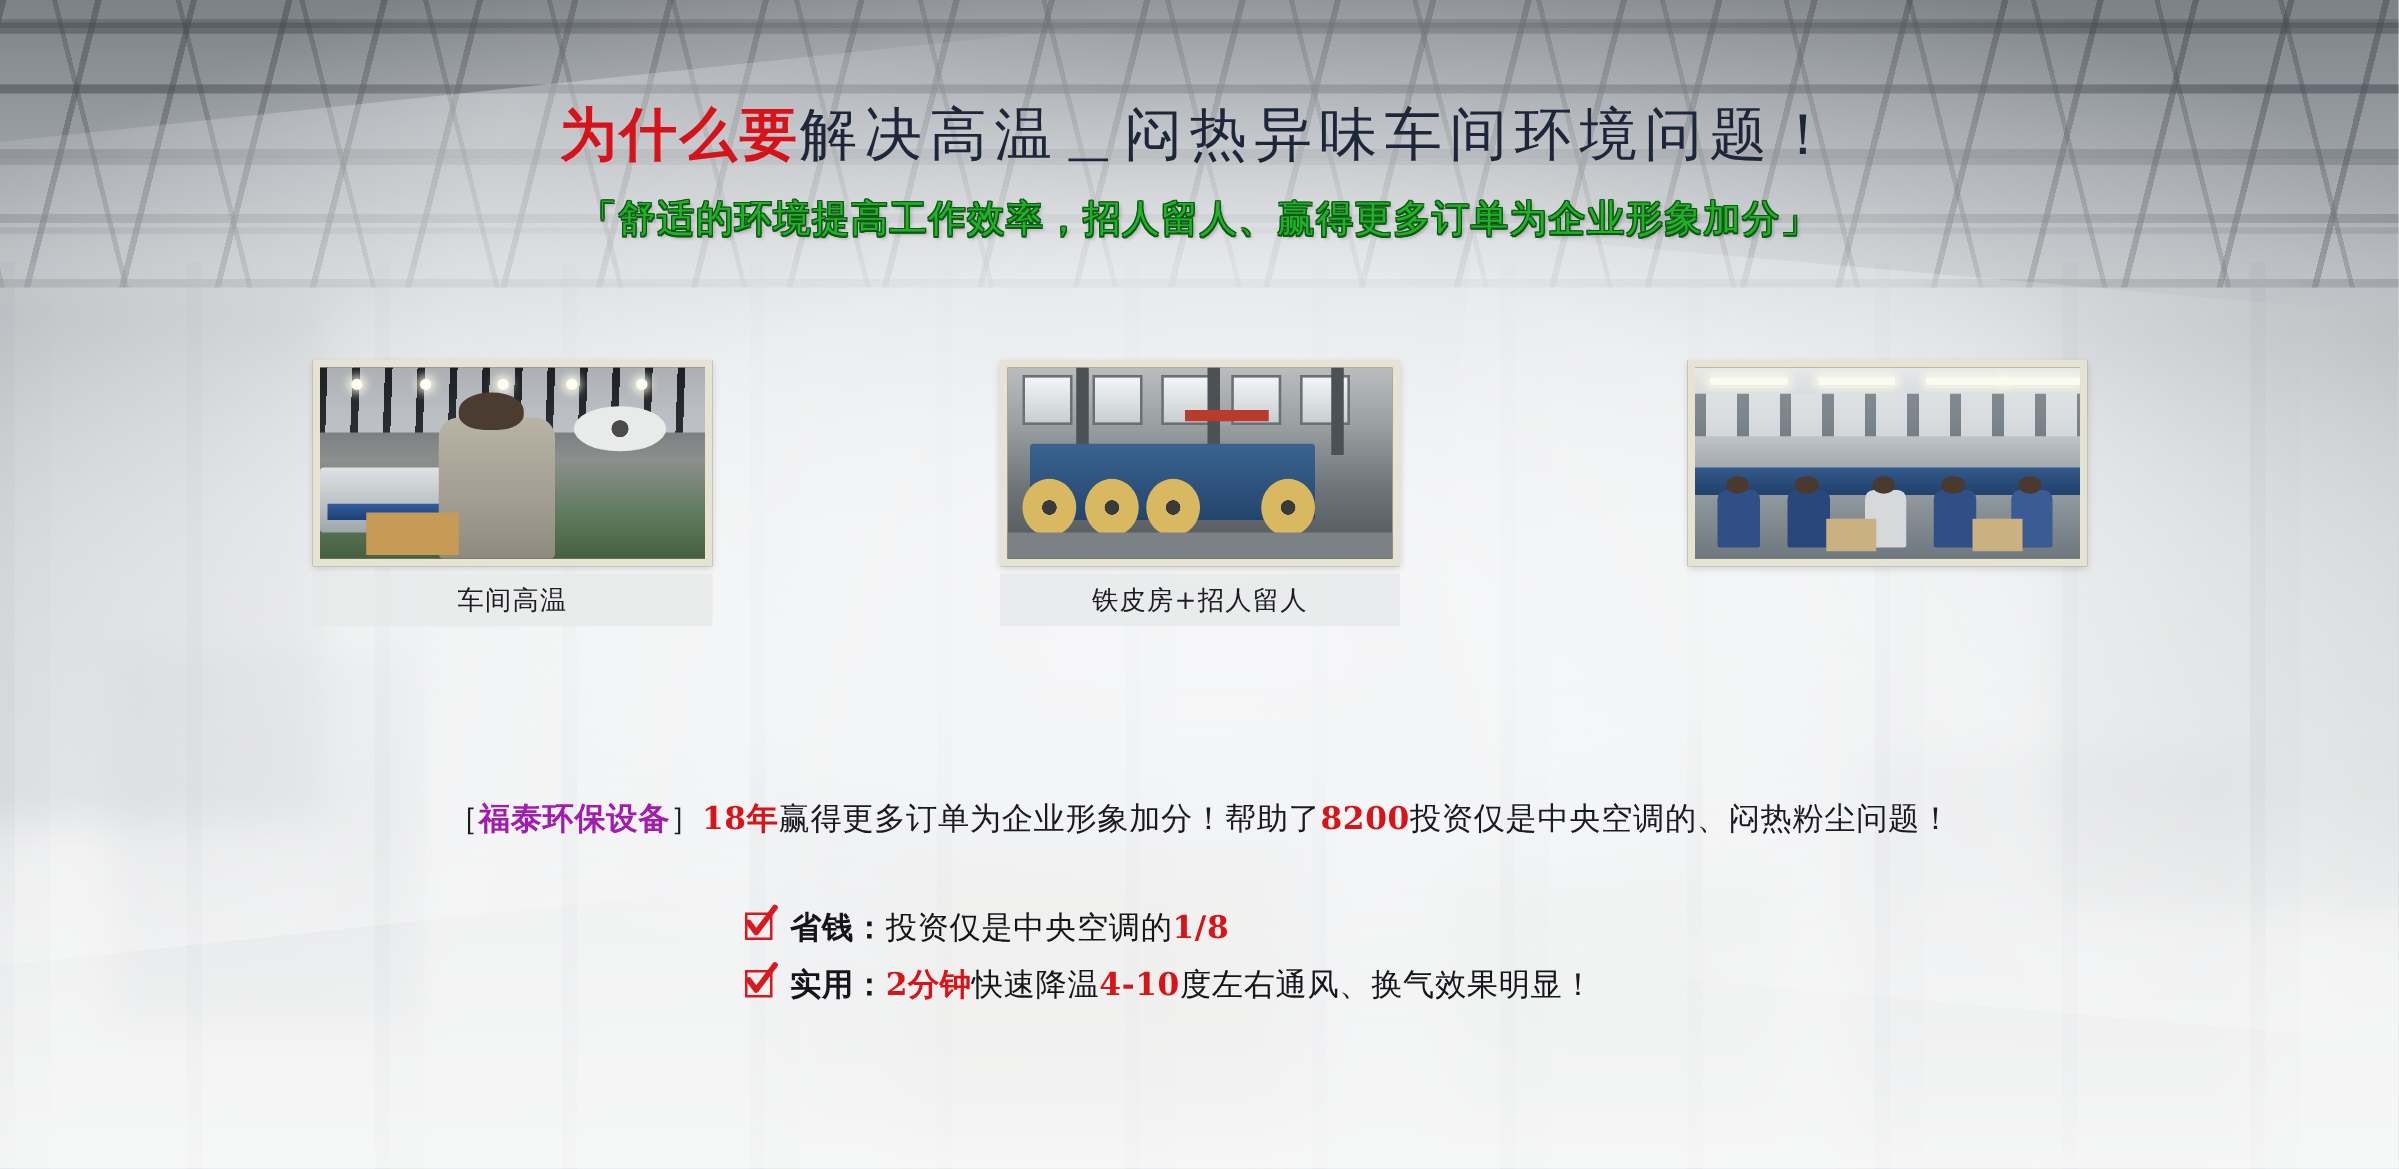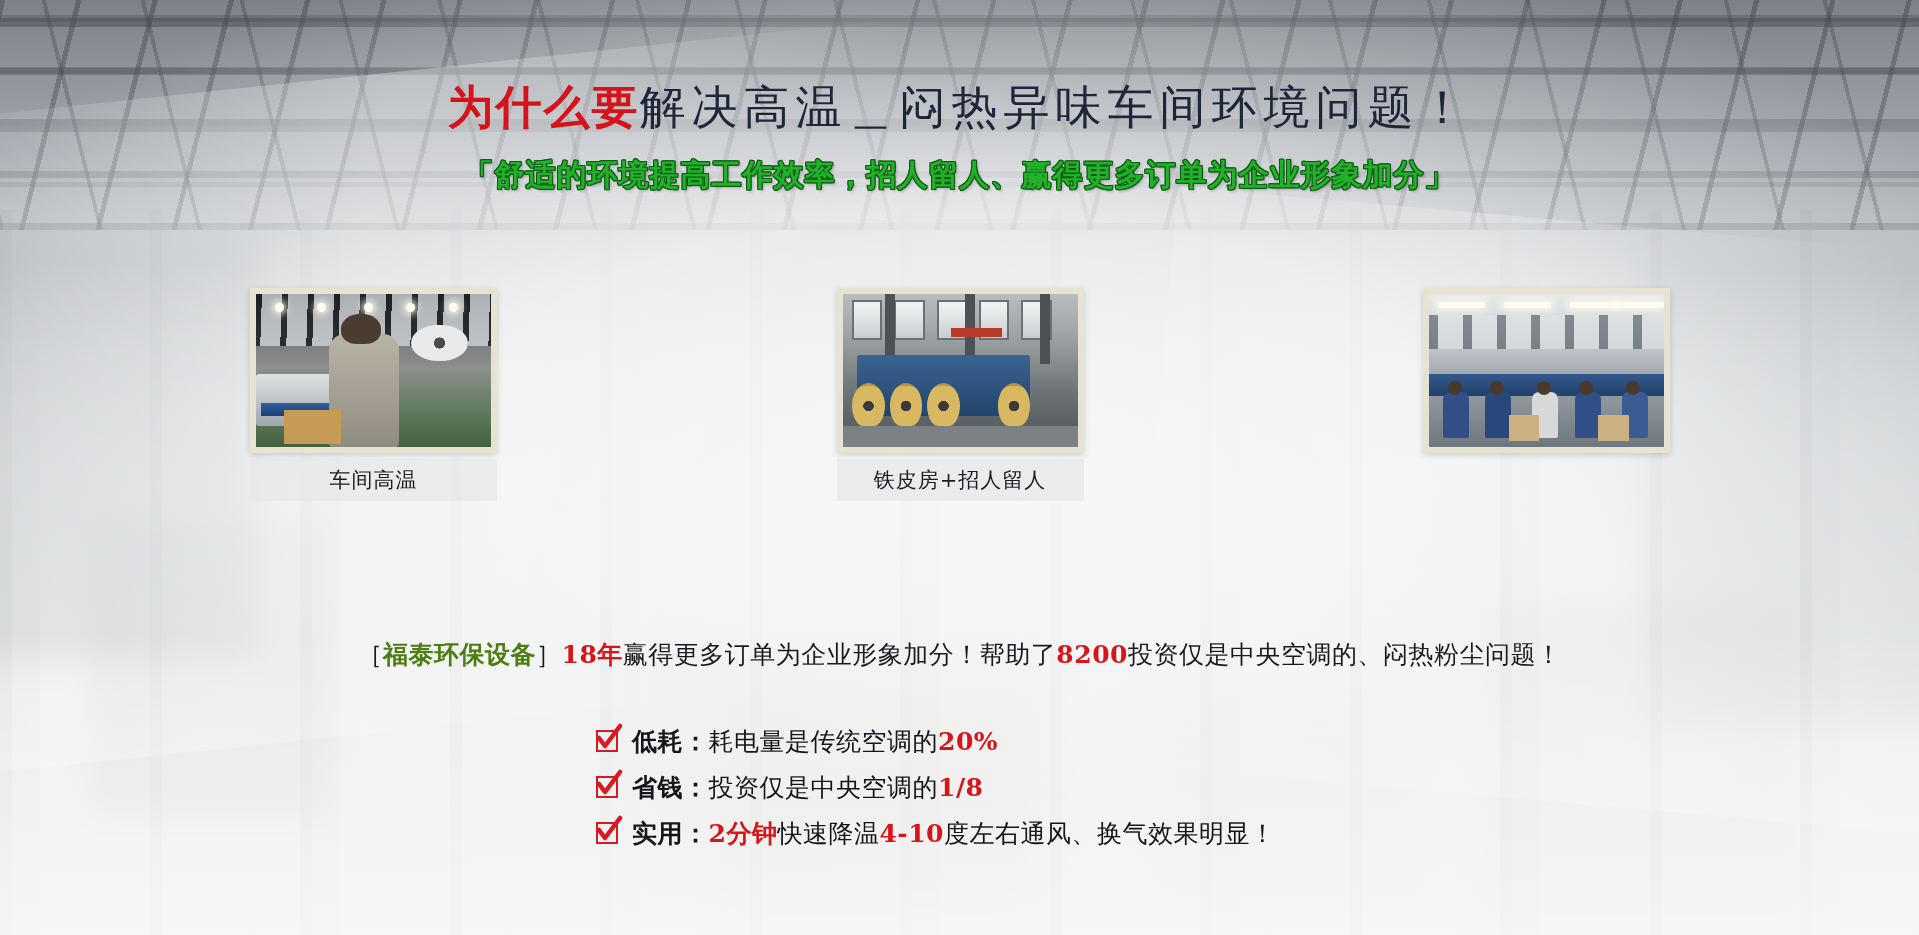--- a/index.html
+++ b/index.html
@@ -98,37 +98,37 @@
     white-space: nowrap;
   }
   .headline .hl-red { color: #d6131b; font-weight: 700; letter-spacing: 2px; }
   .headline .hl-dark { color: #1d2739; font-weight: 400; }
 
   .subhead {
     position: absolute; left: 0; right: 0; top: 155px;
     text-align: center;
     font-family: "DejaVu Serif", "Liberation Serif", serif;
     font-size: 30px;
-    font-weight: 700;
+    font-weight: 400;
     letter-spacing: 1px;
     color: #22b22a;
     text-shadow:
        1px 0 0 #0d5a12, -1px 0 0 #0d5a12, 0 1px 0 #0d5a12, 0 -1px 0 #0d5a12,
        1px 1px 0 #0d5a12, -1px -1px 0 #0d5a12, 1px -1px 0 #0d5a12, -1px 1px 0 #0d5a12,
        2px 2px 3px rgba(0,0,0,.28);
     white-space: nowrap;
   }
 
   
   .cards {
     position: absolute; left: 250px; top: 288px;
     width: 1420px; height: 160px;
     display: flex; justify-content: space-between;
   }
-  .card { width: 247px; position: relative; }
+  .card { width: 320px; position: relative; }
   .card-photo {
     width: 100%; height: 165px;
     border: 6px solid #e7e3d2;
     box-sizing: border-box;
     overflow: hidden;
     position: relative;
     background: #6a6a66;
     box-shadow: 0 2px 6px rgba(0,0,0,.16);
   }
   .card-caption {
@@ -199,21 +199,21 @@
   
   .promo {
     position: absolute; left: 0; right: 0; top: 638px;
     text-align: center;
     font-family: "DejaVu Serif", "Liberation Serif", serif;
     font-size: 25px;
     color: #1b1b1f;
     letter-spacing: .5px;
     white-space: nowrap;
   }
-  .promo .brand { color: #4d7c0f; font-weight: 700; }
+  .promo .brand { color: #a21caf; font-weight: 700; }
   .promo .brk   { color: #1b1b1f; }
   .promo .red   { color: #d91418; font-weight: 700; }
 
   
   .bullets {
     position: absolute; left: 596px; top: 718px;
     font-family: "DejaVu Serif", "Liberation Serif", serif;
   }
   .bullet {
     display: flex; align-items: center;
@@ -337,30 +337,20 @@
           </div>
         </div>
       </div>
 
     </div>
 
     <div class="promo"><span class="brk">［</span><span class="brand">福泰环保设备</span><span class="brk">］</span><span class="red">18年</span><span>赢得更多订单为企业形象加分！帮助了</span><span class="red">8200</span><span>投资仅是中央空调的、闷热粉尘问题！</span></div>
 
     <div class="bullets">
 
-      <div class="bullet">
-        <span class="chk">
-          <svg viewBox="0 0 30 30">
-              <path d="M5 15 L11 23 L26 3" stroke="#d8191f" stroke-width="4.5" fill="none" stroke-linecap="round" stroke-linejoin="round"></path>
-            </svg>
-        </span>
-        <b>低耗：</b>
-          <span>耗电量是传统空调的</span>
-          <span class="red">20%</span>
-      </div>
 
       <div class="bullet">
         <span class="chk">
           <svg viewBox="0 0 30 30">
               <path d="M5 15 L11 23 L26 3" stroke="#d8191f" stroke-width="4.5" fill="none" stroke-linecap="round" stroke-linejoin="round"></path>
             </svg>
         </span>
         <b>省钱：</b>
           <span>投资仅是中央空调的</span>
           <span class="red">1/8</span>

